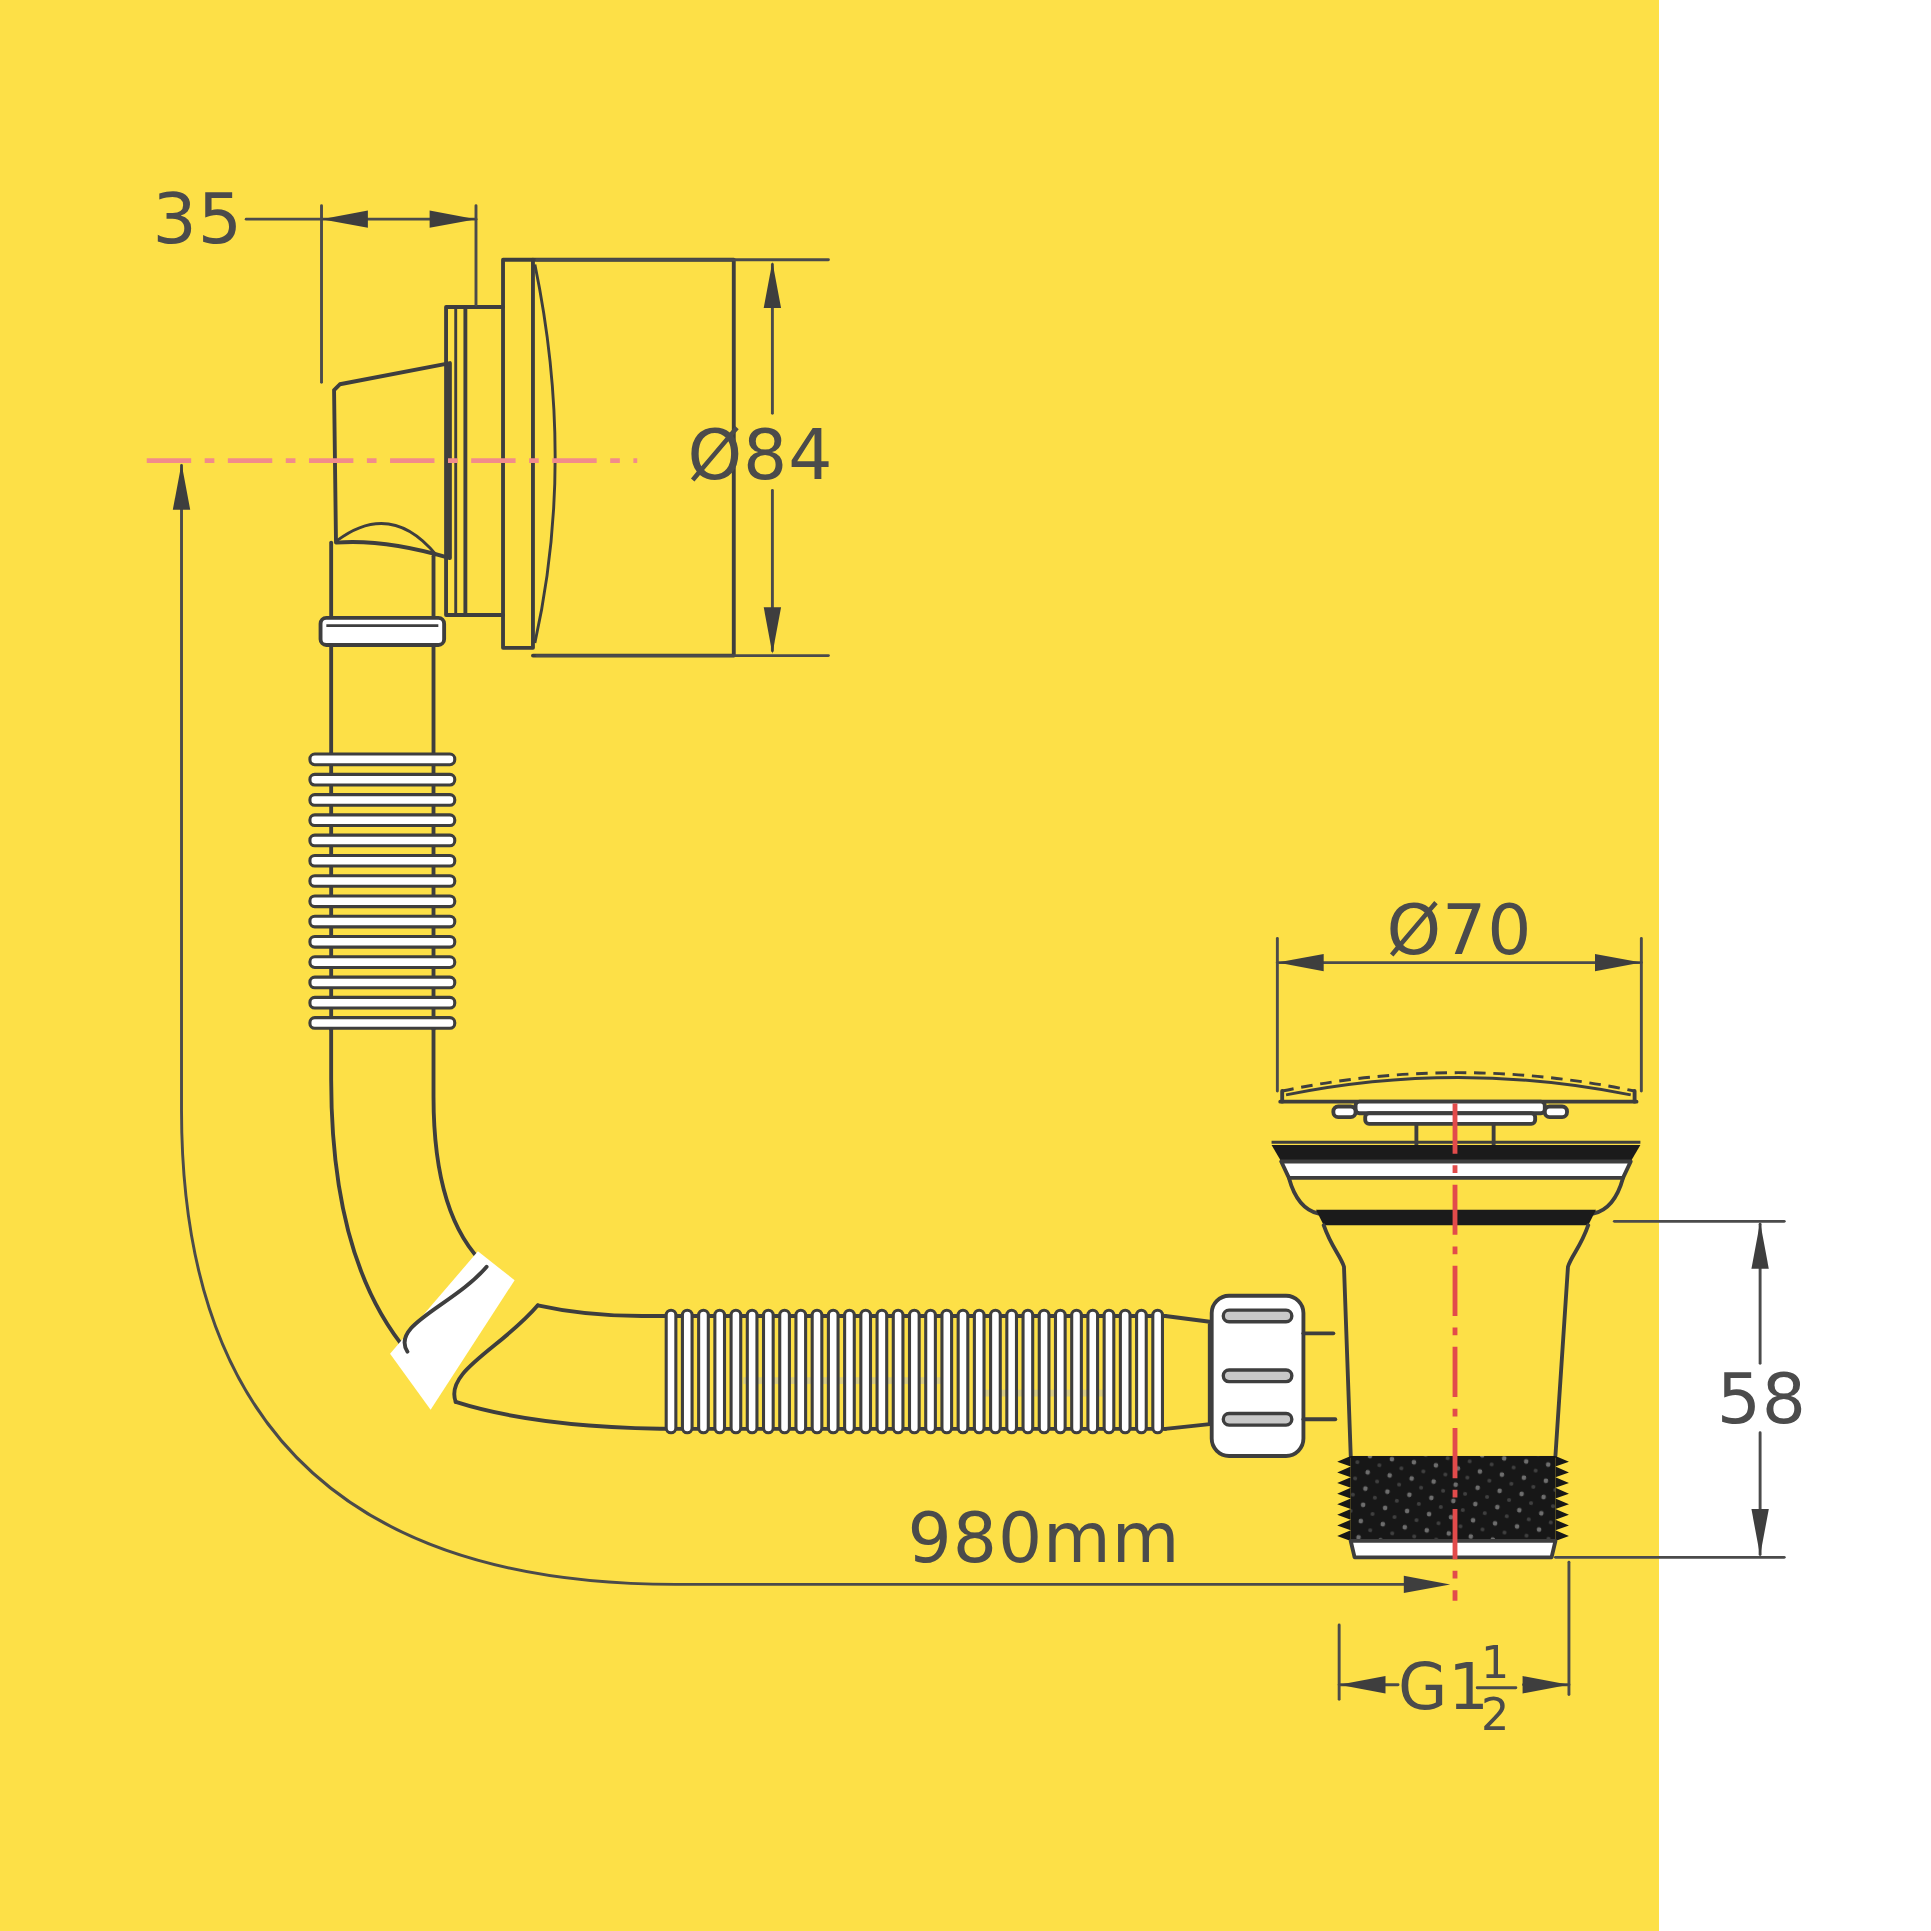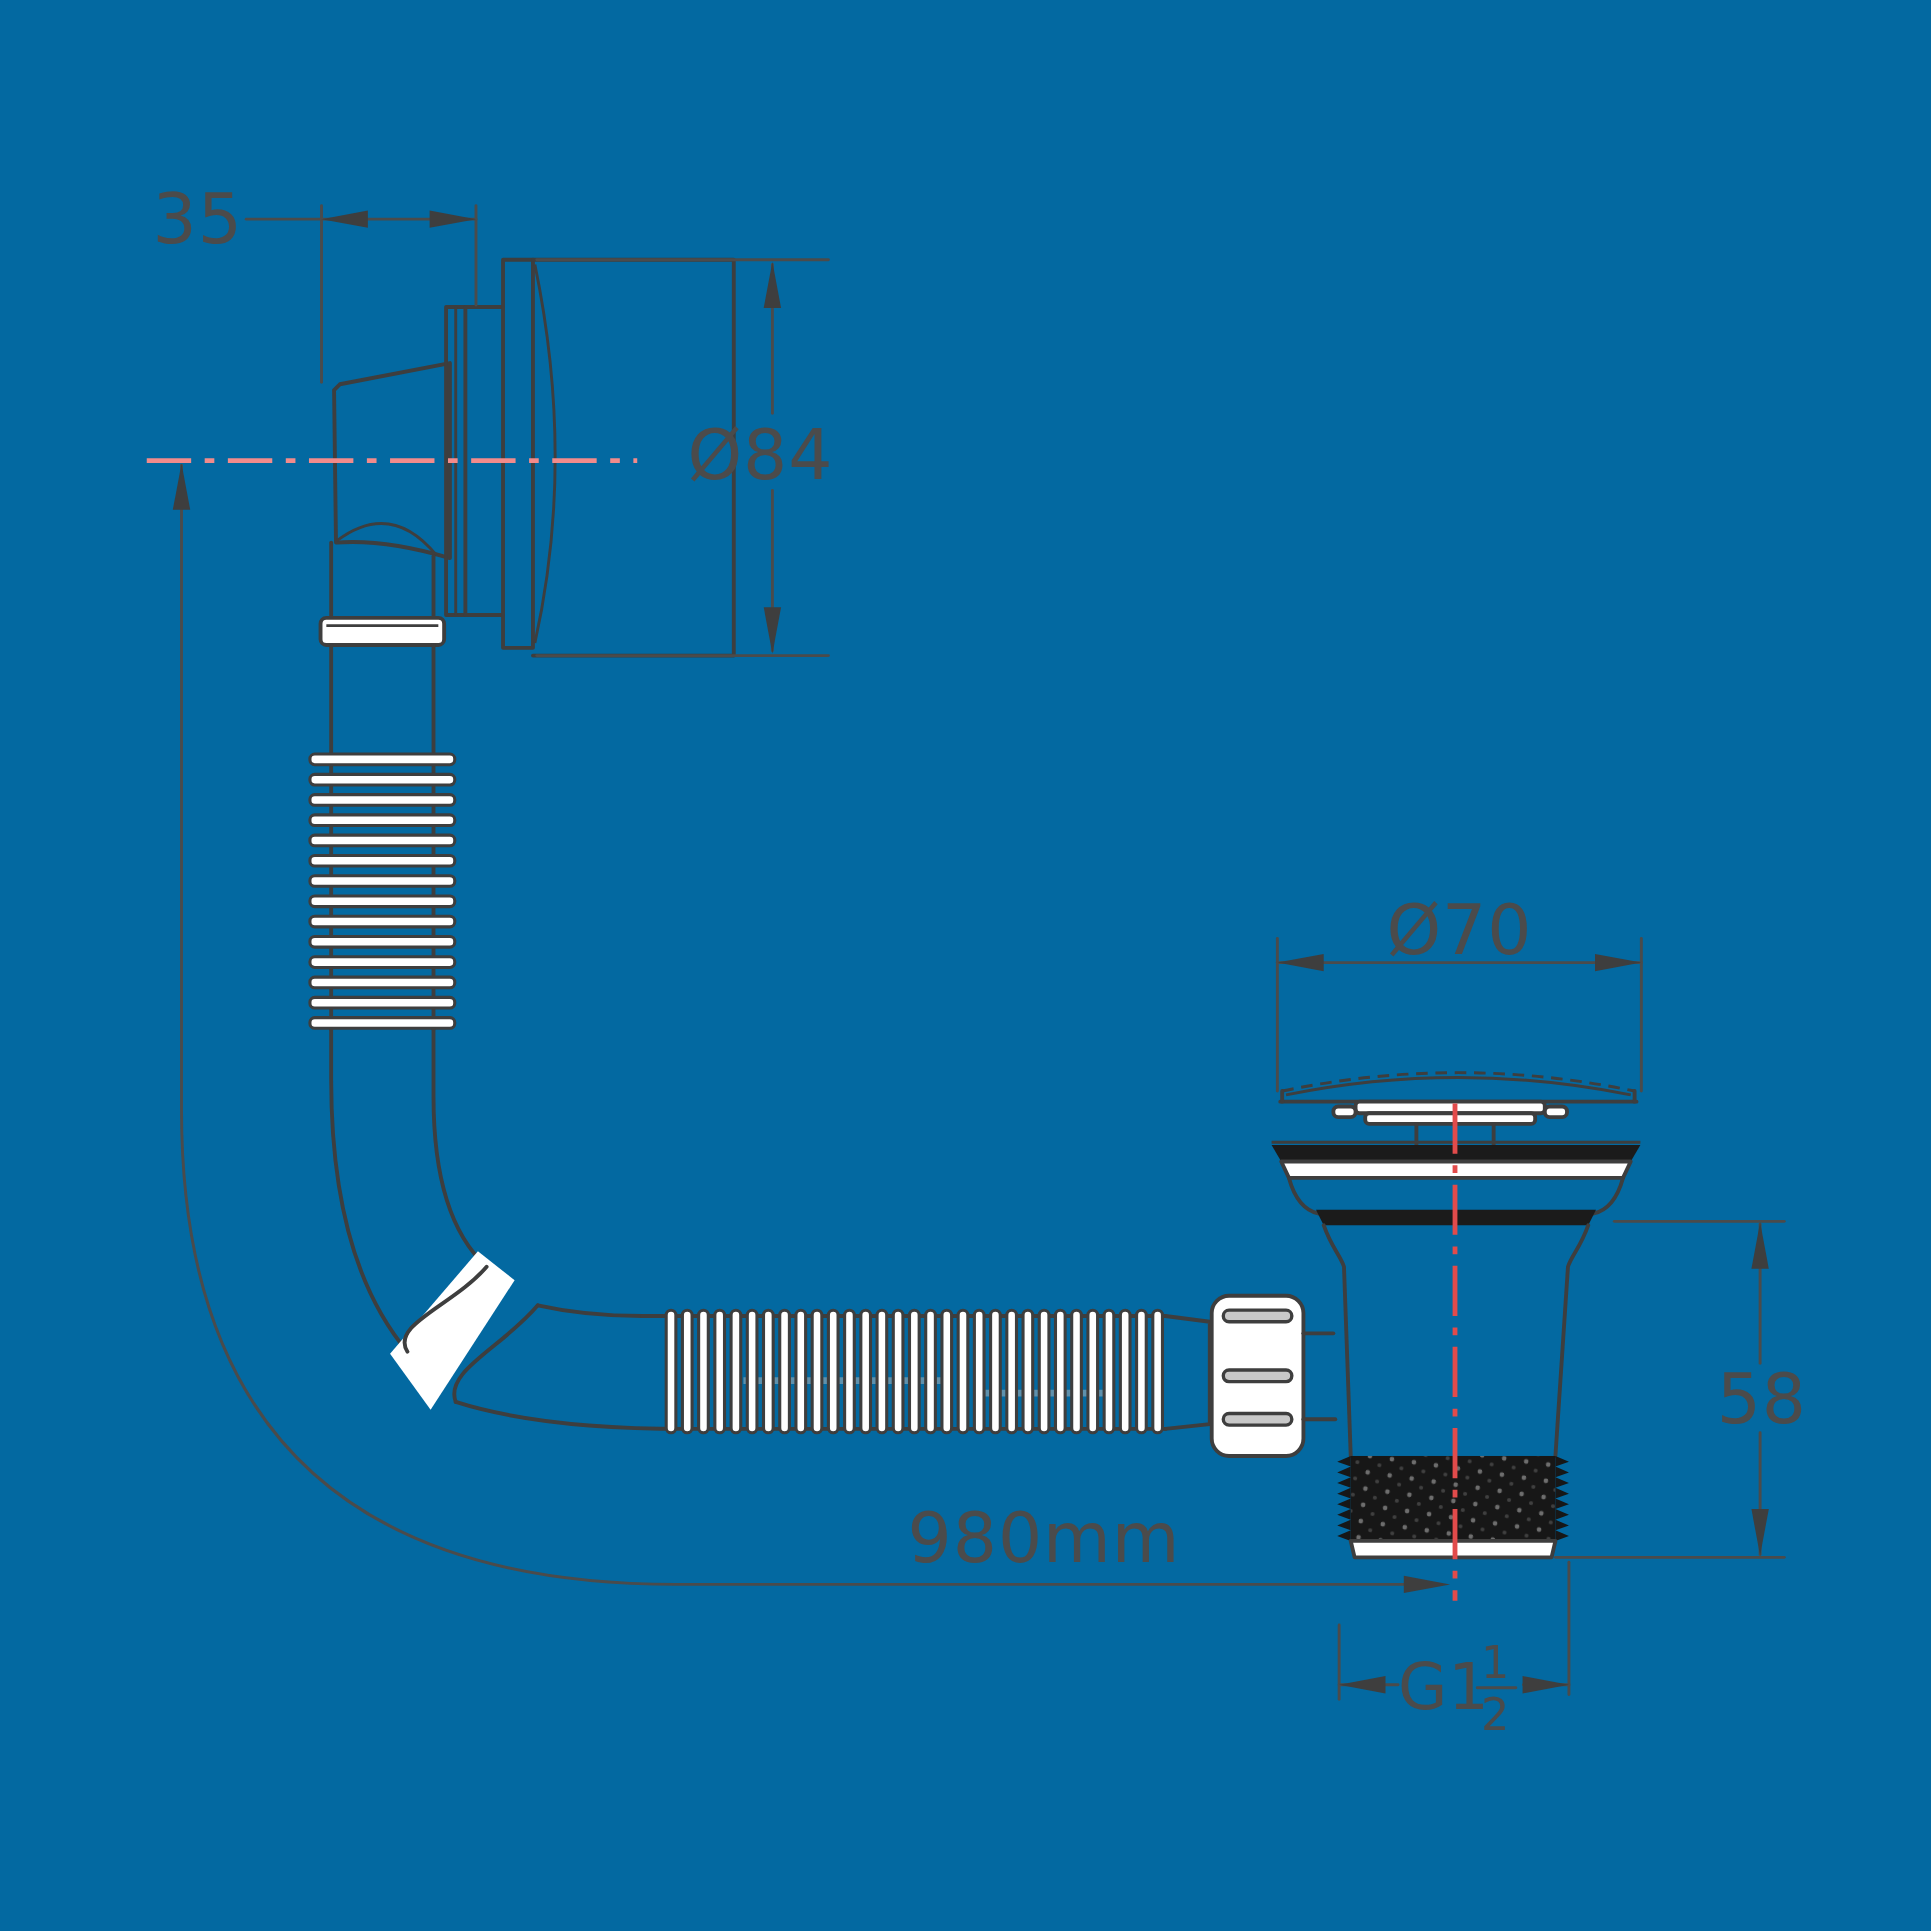--- a/index.html
+++ b/index.html
@@ -1,16 +1,16 @@
 <!DOCTYPE html>
 <html><head>
 <meta charset="utf-8">
 <style>
   html,body{margin:0;padding:0;background:#ffffff;}
-  .stage{width:1931px;height:1931px;background:#0369a1;position:relative;}
+  .stage{width:1659px;height:1931px;background:#fde047;position:relative;}
   svg{display:block;}
   .ln{stroke:#3e3e3e;stroke-width:4;fill:none;stroke-linecap:round;stroke-linejoin:round;}
   .lnf{stroke:#3e3e3e;stroke-width:4;fill:#ffffff;stroke-linejoin:round;}
   .thin{stroke:#3e3e3e;stroke-width:3;fill:none;}
   .dim{stroke:#4b4b4b;stroke-width:3;fill:none;stroke-linecap:round;}
   .arr{fill:#3e3e3e;stroke:none;}
   .blk{fill:#1b1b1b;stroke:none;}
   .rib rect{stroke:#3e3e3e;stroke-width:3.2;fill:#ffffff;}
   .slot{stroke:#3e3e3e;stroke-width:3.5;fill:#9a9a9a;fill-opacity:.55;}
   .smudge{stroke:#b9b9b9;stroke-width:7;fill:none;opacity:.5;}

